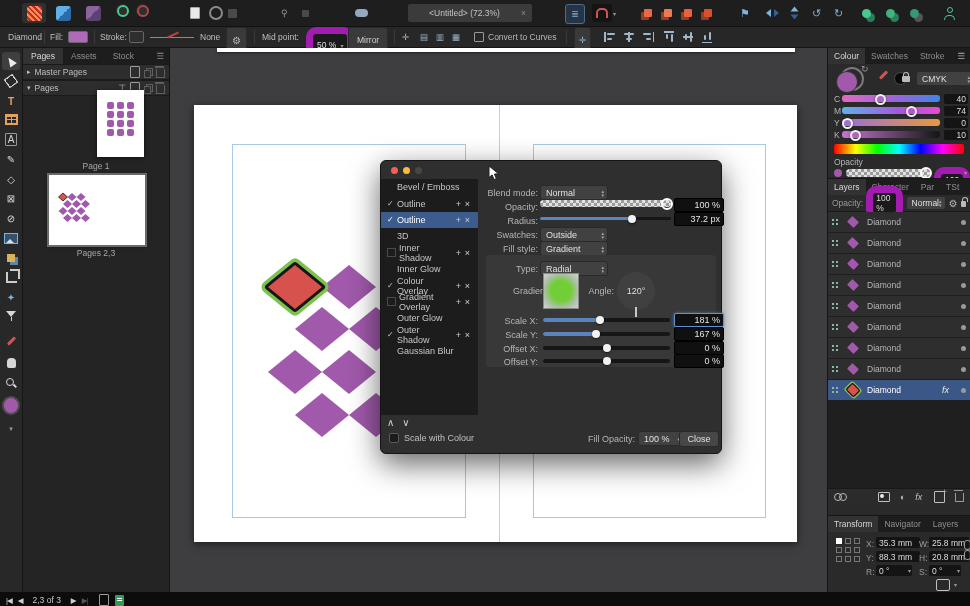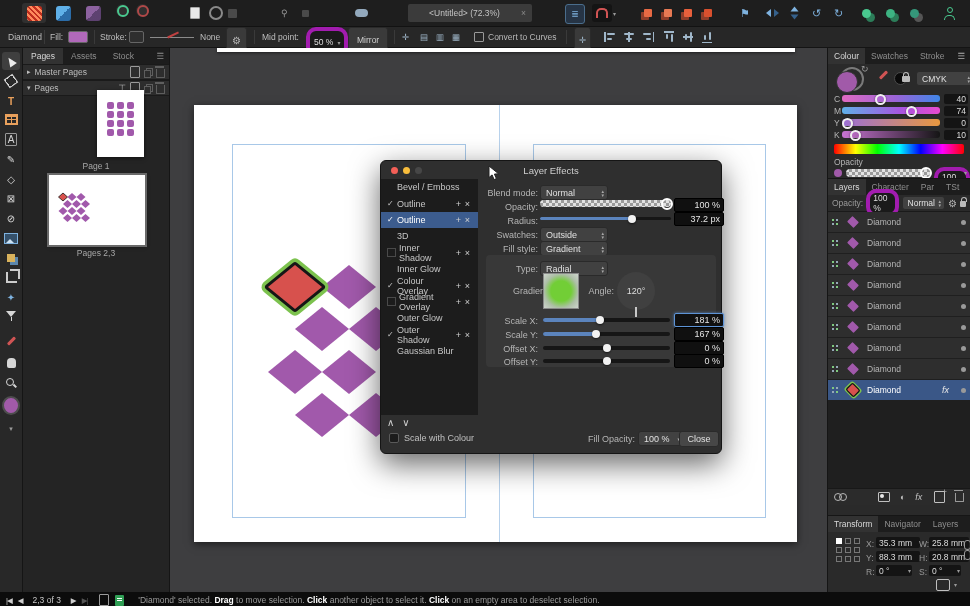--- a/index.html
+++ b/index.html
@@ -27,21 +27,21 @@
   .pgico{width:8px;height:10px;border:1px solid #a8a8a8;border-radius:1px;background:#e8e8e8}
   .pgico.dark{background:transparent}
   .ringo{width:10px;height:10px;border:2px solid #8a8a8a;border-radius:50%}
   .dimsq{width:9px;height:9px;background:#4a4a4a;border-radius:1px}
   
   #ctxbar{position:relative;height:20px;background:#272727;border-bottom:1px solid #141414}
   .cx{position:absolute;top:0;height:20px;display:flex;align-items:center;gap:4px;font-size:8.5px;color:#bfbfbf}
   .vsep{position:absolute;top:3px;width:1px;height:14px;background:#3a3a3a}
   .swatch{width:18px;height:10px;border-radius:2px;border:1px solid #666}
   .btn{background:#3a3a3a;border:1px solid #2a2a2a;border-radius:3px;padding:2px 8px;font-size:8.5px;color:#d0d0d0}
-  .minibox{background:#1a1a1a;border:4px solid #a21caf;border-radius:10px;padding:1px 4px;font-size:8.5px;color:#ddd}
+  .minibox{background:#1a1a1a;border:7px solid #a21caf;border-radius:10px;padding:1px 4px;font-size:8.5px;color:#ddd}
   .strokeline{width:44px;height:1px;background:#8a8a8a;position:relative}
   .strokeline::after{content:"";position:absolute;left:17px;top:-3px;width:12px;height:1.5px;background:#c04040;transform:rotate(-25deg)}
   .alg{position:relative;width:12px;height:10px}
   .alg i{position:absolute;background:#9fb6c9;height:2px;border-radius:1px}
   .alg::before{content:"";position:absolute;width:1.5px;height:10px;background:#9fb6c9}
   .alg.l::before{left:0}.alg.l i.a{left:3px;top:1px;width:8px}.alg.l i.b{left:3px;top:6px;width:5px}
   .alg.c::before{left:5px}.alg.c i.a{left:1px;top:1px;width:10px}.alg.c i.b{left:3px;top:6px;width:6px}
   .alg.r::before{right:0}.alg.r i.a{right:3px;top:1px;width:8px}.alg.r i.b{right:3px;top:6px;width:5px}
   .rot90{transform:rotate(90deg)}
   .gearg{color:#b8b8b8;font-size:10px}
@@ -500,21 +500,20 @@
     </div>
 
     <svg class="cursor-svg" style="left:318px;top:117px" width="12" height="16">
       <path d="M1,1 L1,12.5 L4.1,9.9 L6.1,14.6 L8.4,13.6 L6.4,9.1 L10.6,8.8 Z" fill="#fff" stroke="#222" stroke-width="1"></path>
     </svg>
 
     <div id="dlg">
       <span class="tlight" style="left:10px;background:#f35f57"></span>
       <span class="tlight" style="left:22px;background:#f8bd3c"></span>
       <span class="tlight" style="left:34px;background:#474747"></span>
-      <div id="dlg-title">Layer Effects</div>
 
       <div id="fxlist">
         <div class="fx-row">
             <span class="fx-check"></span>
             <span class="fx-label">Bevel / Emboss</span>
           </div>
         <div class="fx-row">
             <span class="fx-check">✓</span>
             <span class="fx-label">Outline</span>
             <span class="fx-add">+</span>
@@ -881,16 +880,13 @@
 </div>
 
 <div id="statusbar">
   <span class="navg">|◀</span>
   <span class="navg">◀</span>
   <span style="color:#c8c8c8;margin:0 4px">2,3 of 3</span>
   <span class="navg">▶</span>
   <span class="navg dimg">▶|</span>
   <span class="pgico dark" style="border-color:#9a9a9a;margin-left:6px"></span>
   <span class="bookico"></span>
-  <span style="margin-left:8px">
-    <span>'Diamond' selected. </span><span class="bld">Drag</span><span> to move selection. </span><span class="bld">Click</span><span> another object to select it. </span><span class="bld">Click</span><span> on an empty area to deselect selection.</span>
-  </span>
 </div>
 
 </body></html>

